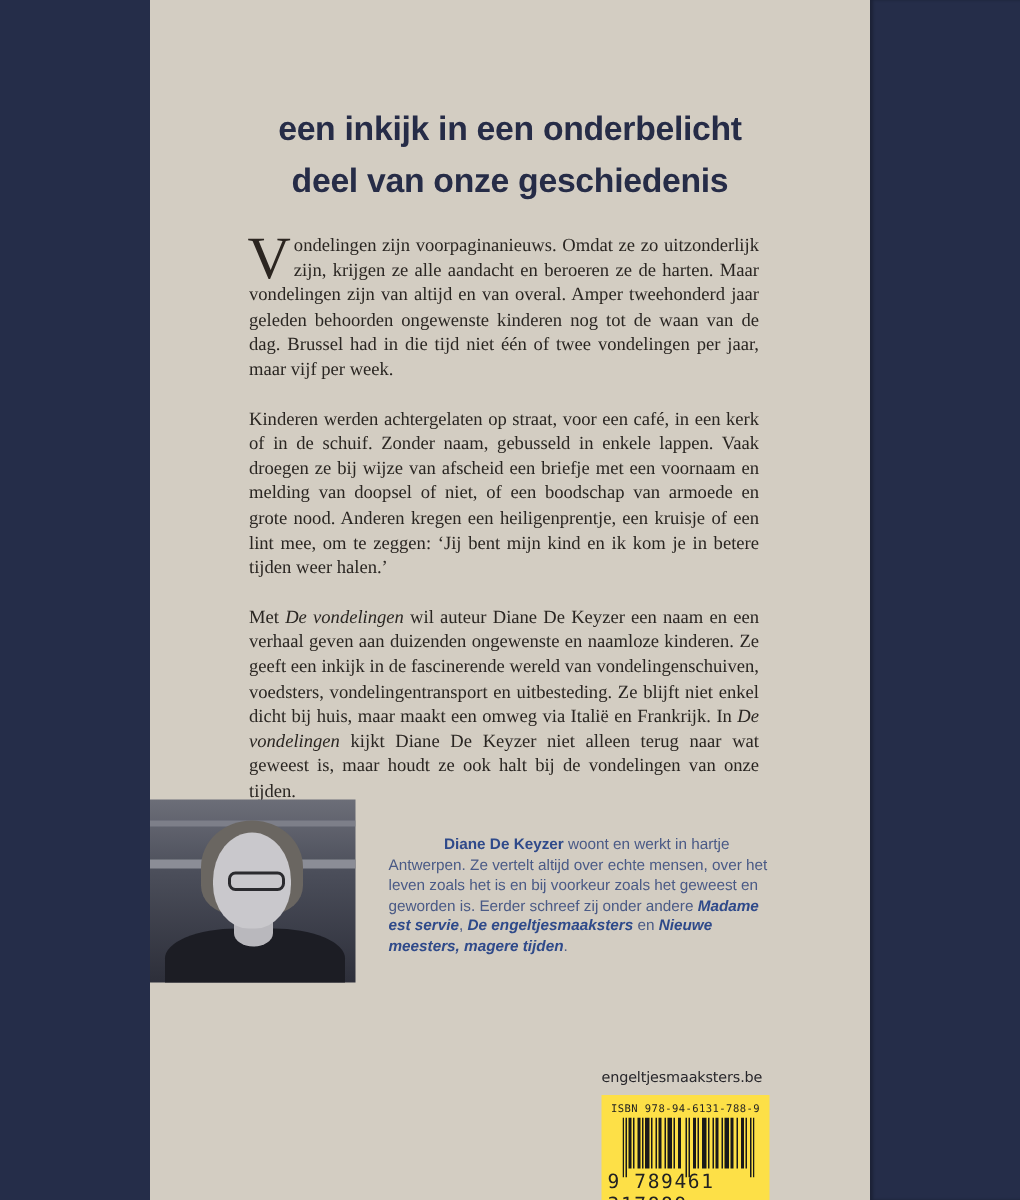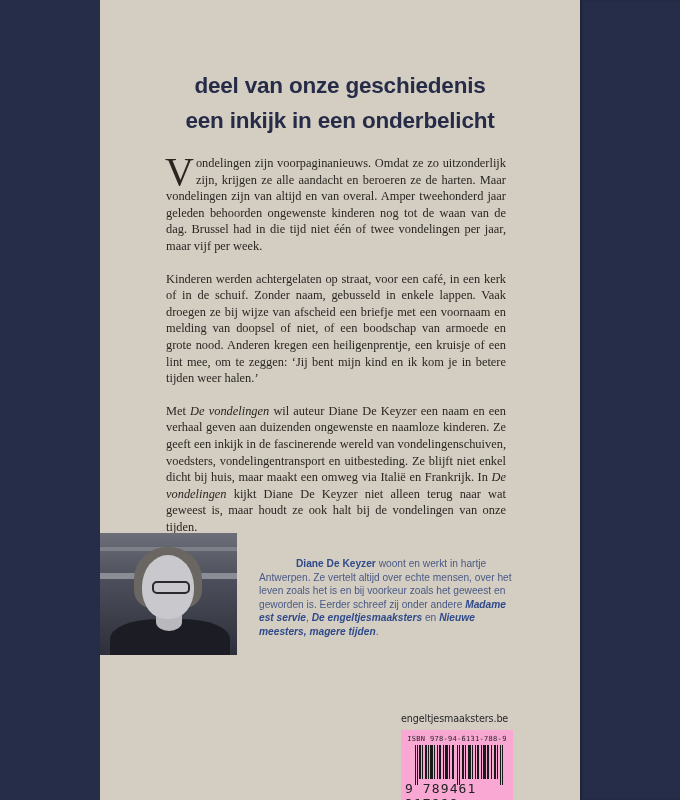--- a/index.html
+++ b/index.html
@@ -58,43 +58,43 @@
     color: #4a5a86;
   }
   .bio .name { font-weight: bold; color: #2f4a8a; padding-left: 37px; }
   .bio .book { font-weight: bold; font-style: italic; color: #2f4a8a; }
 
   .publisher {
     position: absolute; left: 301px; top: 713px;
     font-family: "DejaVu Sans", sans-serif; font-size: 9.6px; color: #27262a; letter-spacing: -0.1px;
   }
   .barcode-box {
-    position: absolute; left: 301px; top: 730px; width: 112px; height: 70px; background: #f9a8d4;
+    position: absolute; left: 301px; top: 730px; width: 112px; height: 70px; background: #fde047;
   }
   .isbn {
     position: absolute; left: 0; top: 5px; width: 112px; text-align: center;
     font-family: "DejaVu Sans Mono", monospace; font-size: 7px; color: #222; letter-spacing: 0.3px;
   }
   .bars { position: absolute; left: 14px; top: 15px; width: 88px; height: 40px; }
   .digits {
     position: absolute; left: 4px; top: 51px; width: 106px;
     font-family: "DejaVu Sans Mono", monospace; font-size: 13px; color: #222; letter-spacing: 1.1px;
   }
 </style>
 </head>
 <body>
 
 <div class="side left"></div>
 <div class="side right"></div>
 
 <div class="cover">
 
   <div class="headline">
+    <div>een inkijk in een onderbelicht</div>
     <div>deel van onze geschiedenis</div>
-    <div>een inkijk in een onderbelicht</div>
   </div>
 
   <div class="body-text">
     <p>
       <span class="dropcap">V</span><span>ondelingen zijn voorpaginanieuws. Omdat ze zo uitzonderlijk zijn, krijgen ze alle aandacht en beroeren ze de harten. Maar vondelingen zijn van altijd en van overal. Amper tweehonderd jaar geleden behoorden ongewenste kinderen nog tot de waan van de dag. Brussel had in die tijd niet één of twee vondelingen per jaar, maar vijf per week.</span>
     </p>
     <p>Kinderen werden achtergelaten op straat, voor een café, in een kerk of in de schuif. Zonder naam, gebusseld in enkele lappen. Vaak droegen ze bij wijze van afscheid een briefje met een voornaam en melding van doopsel of niet, of een boodschap van armoede en grote nood. Anderen kregen een heiligenprentje, een kruisje of een lint mee, om te zeggen: ‘Jij bent mijn kind en ik kom je in betere tijden weer halen.’</p>
     <p><span>Met </span><em>De vondelingen</em><span> wil auteur Diane De Keyzer een naam en een verhaal geven aan duizenden ongewenste en naamloze kinderen. Ze geeft een inkijk in de fascinerende wereld van vondelingenschuiven, voedsters, vondelingentransport en uitbesteding. Ze blijft niet enkel dicht bij huis, maar maakt een omweg via Italië en Frankrijk. In </span><em>De vondelingen</em><span> kijkt Diane De Keyzer niet alleen terug naar wat geweest is, maar houdt ze ook halt bij de vondelingen van onze tijden.</span></p>
   </div>
 

